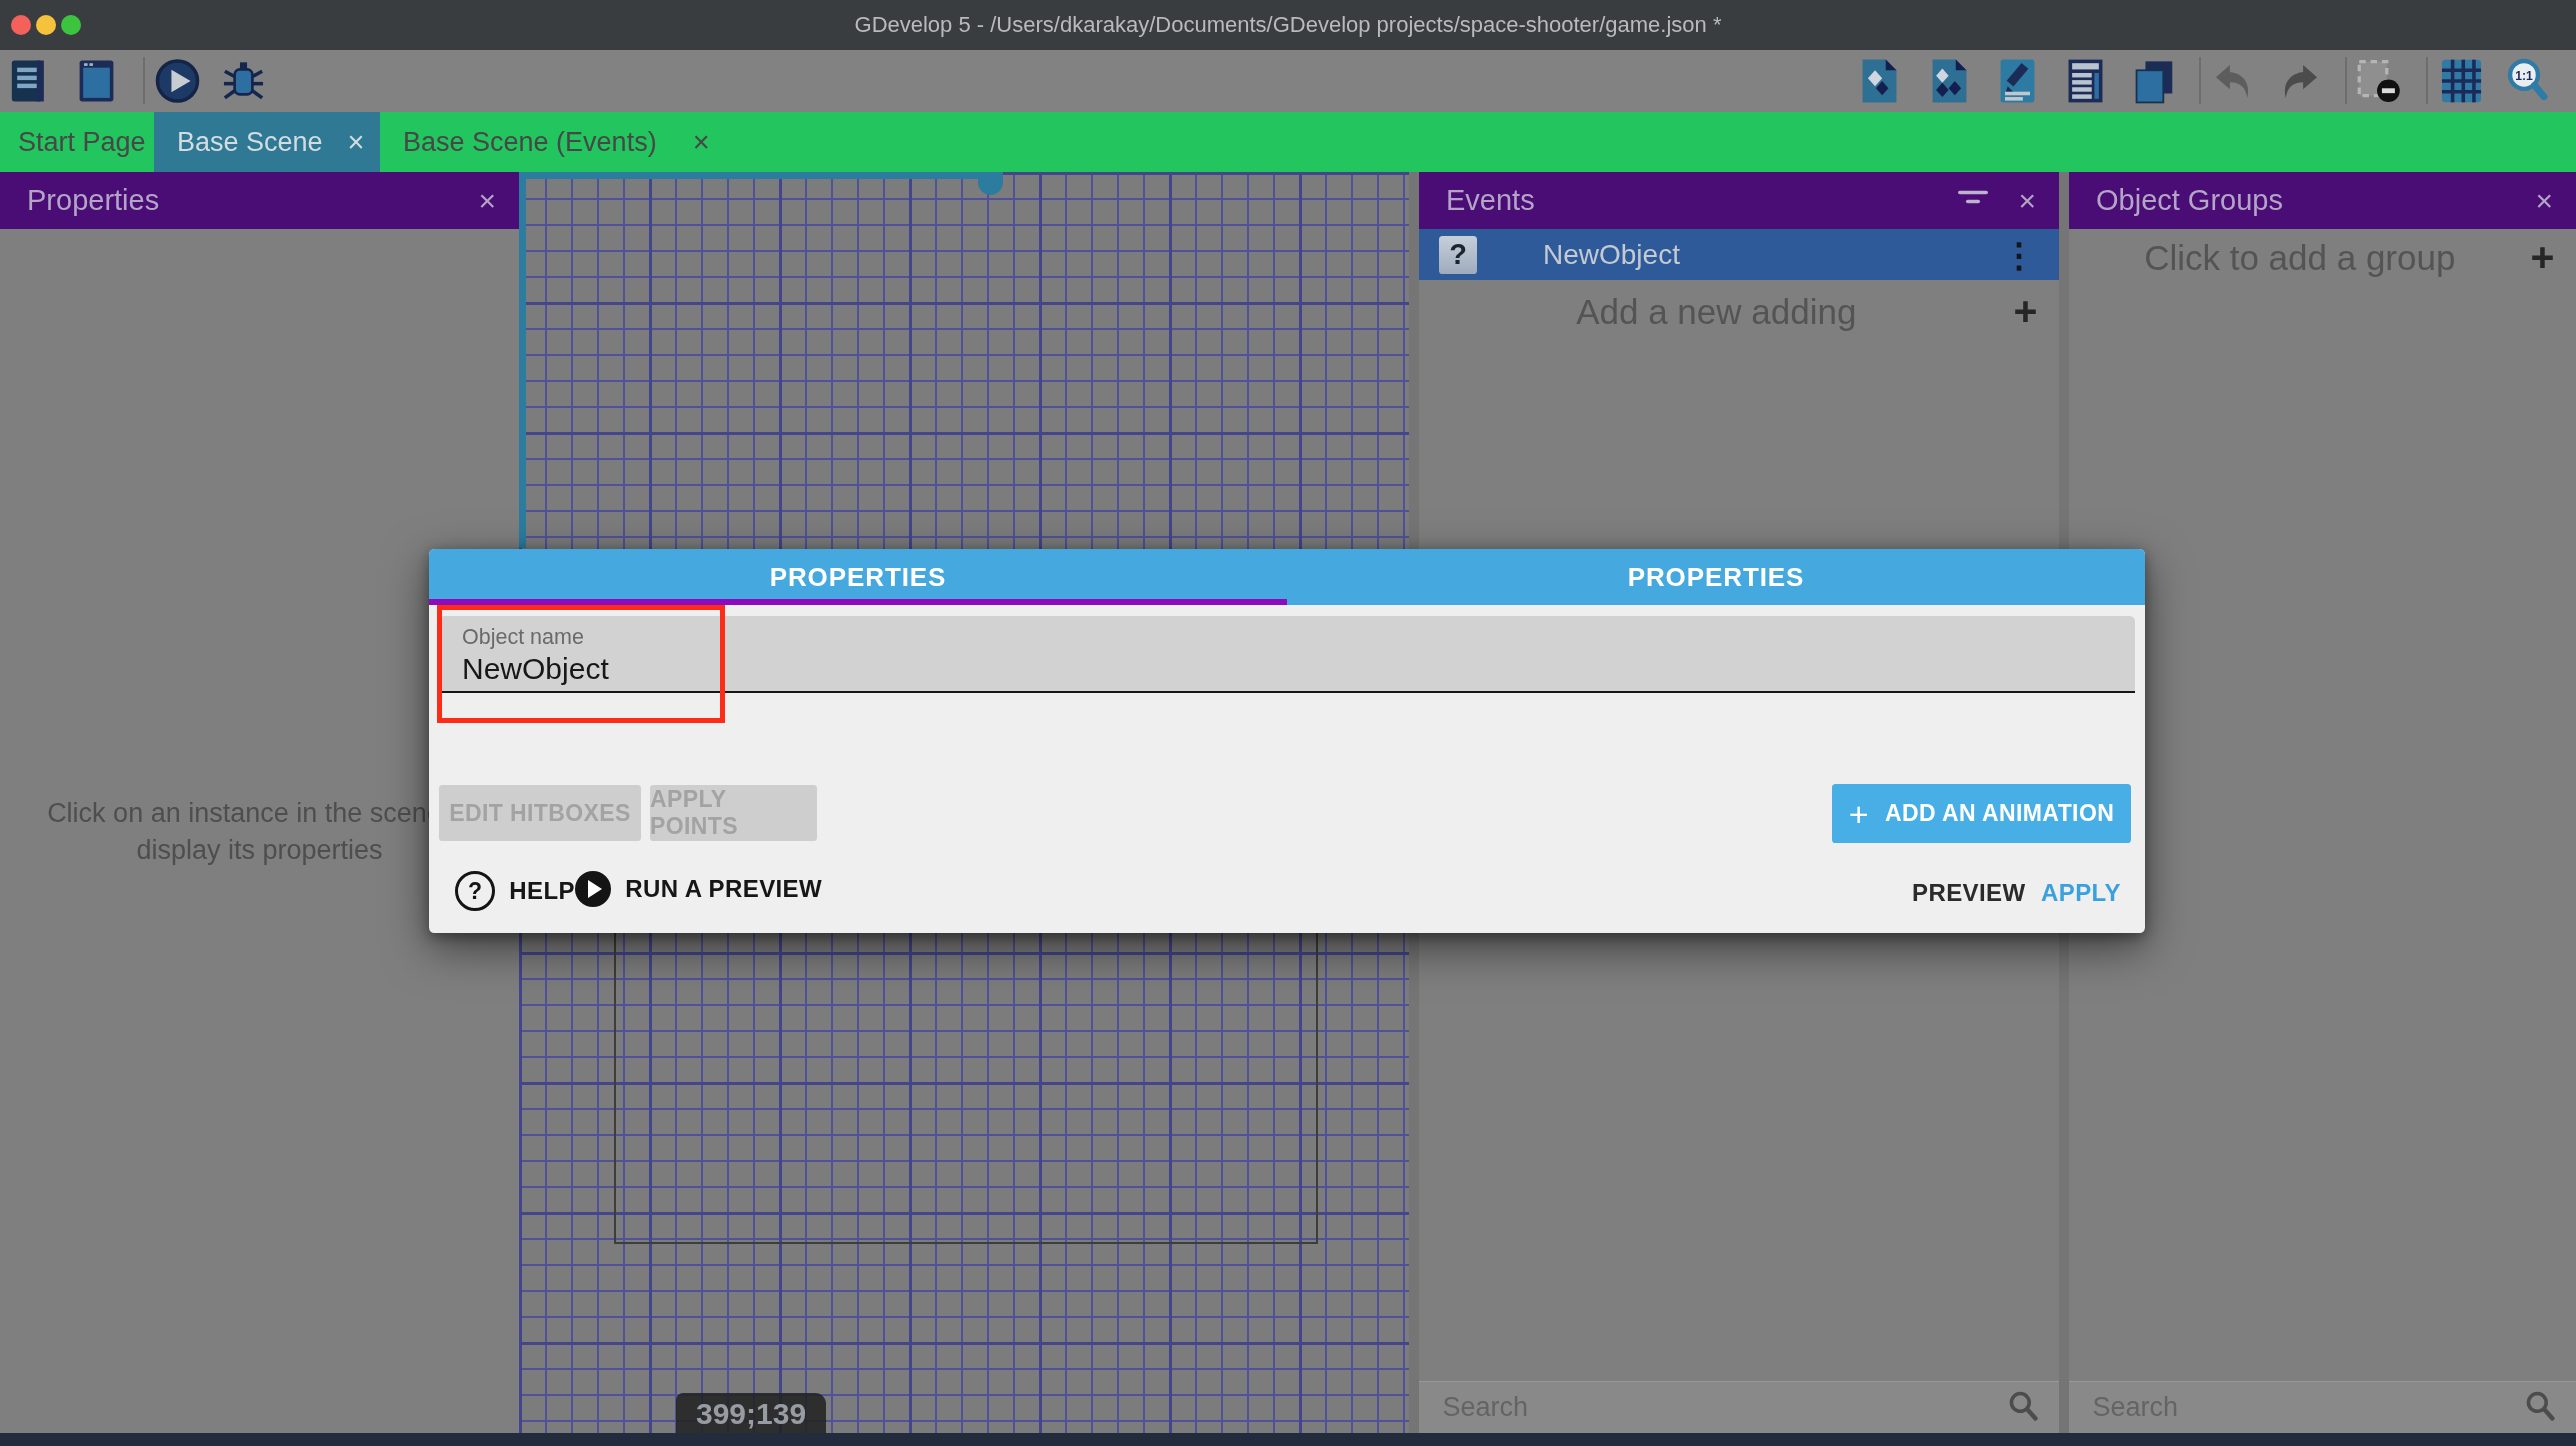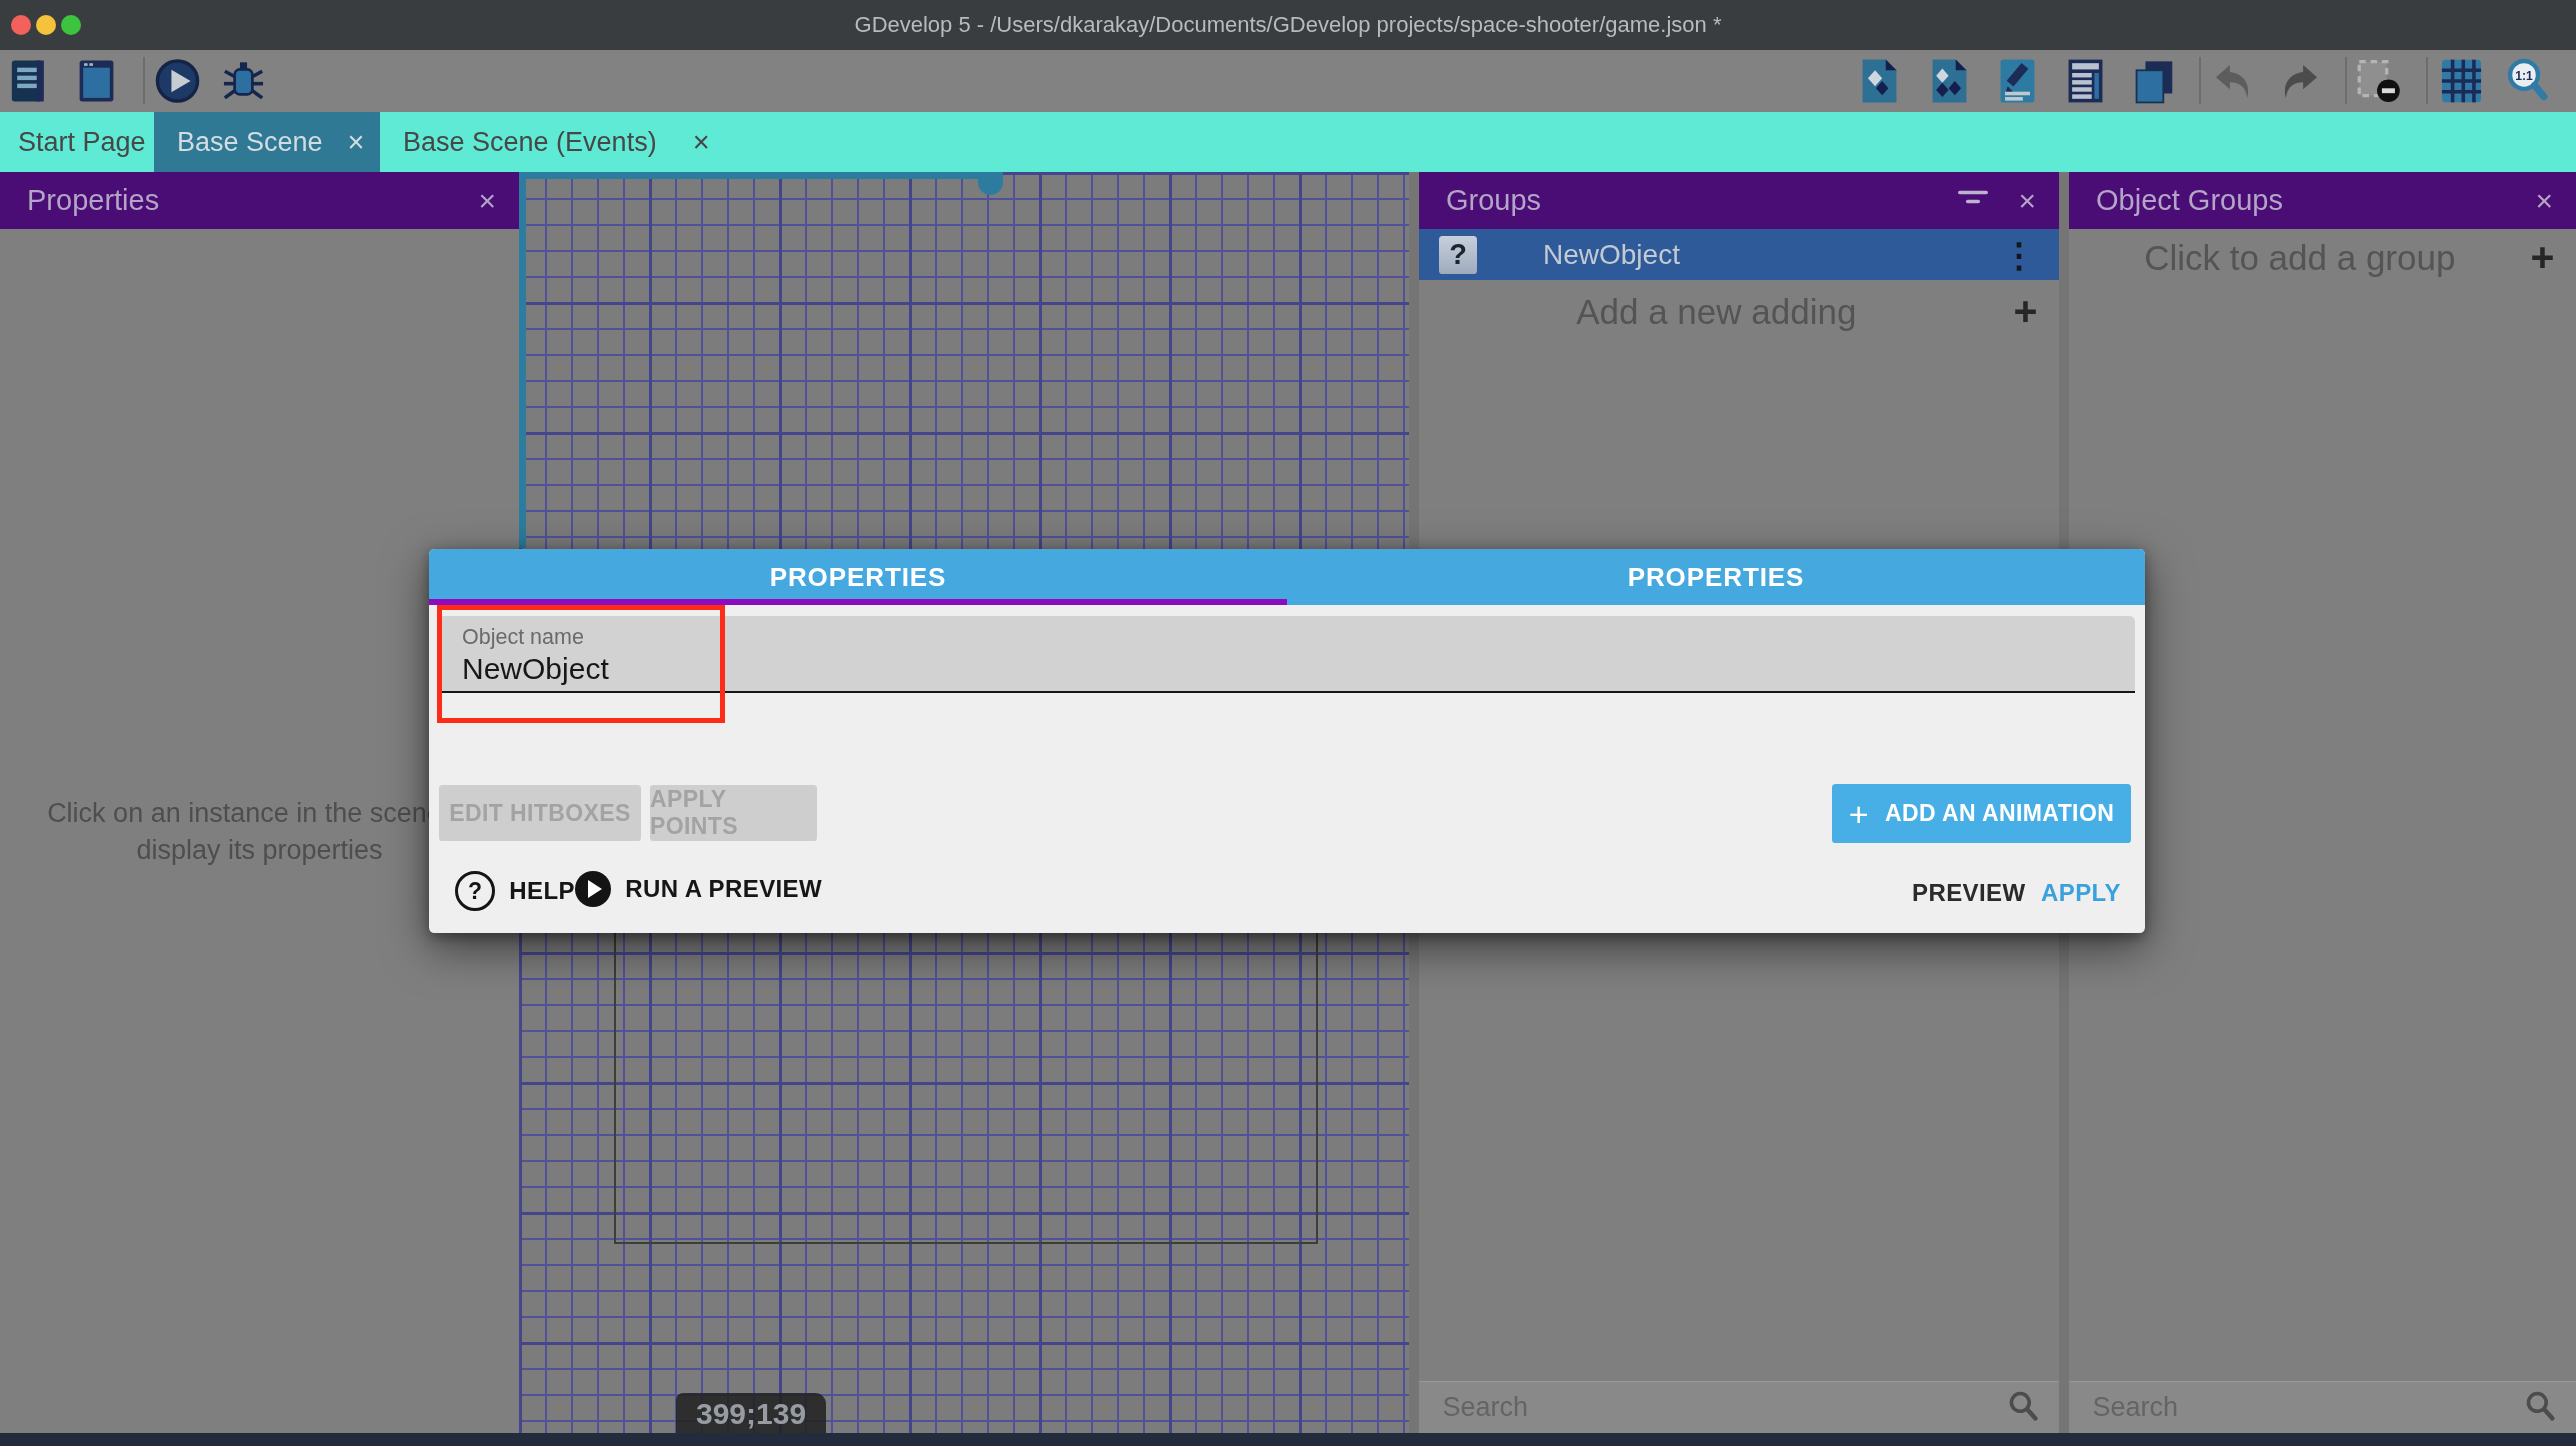--- a/index.html
+++ b/index.html
@@ -8,21 +8,21 @@
   
   .titlebar{left:0;top:0;width:2576px;height:50px;background:#3a3d40;}
   .traffic{border-radius:50%;width:20px;height:20px;top:15px;}
   .title-text{width:100%;top:0;height:50px;line-height:50px;text-align:center;
     color:#b9babc;font-size:22px;}
   
   .toolbar{left:0;top:50px;width:2576px;height:62px;background:#828282;}
   .tbtn{top:5.4px;width:47px;height:52px;display:flex;align-items:center;justify-content:center;}
   .tsep{top:7.2px;width:1.8px;height:47px;background:#6d6d6d;}
   
-  .tabbar{left:0;top:112px;width:2576px;height:60px;background:#5eead4;}
+  .tabbar{left:0;top:112px;width:2576px;height:60px;background:#22c55e;}
   .tab{top:0;height:60px;display:flex;align-items:center;gap:25px;font-size:27px;color:#474747;}
   .tab.active{background:#2f7995;color:#d3dce1;}
   .tabclose{font-size:29px;line-height:29px;}
   
   .panel{background:#7f7f7f;top:172px;height:1261px;}
   .phead{left:0;top:0;height:57px;width:100%;background:#4a0c75;display:flex;align-items:center;}
   .phead .ptitle{margin-left:27px;font-size:29px;color:#b2a5c6;flex:0 0 auto;}
   .phead .spacer{flex:1;}
   .phx{color:#b2a5c6;font-size:30px;margin-right:23px;line-height:30px;}
   .searchbar{left:0;bottom:0;width:100%;height:51px;background:#898989;border-top:0.9px solid #989898;
@@ -238,21 +238,21 @@
 <div class="abs canvas">
   <div class="abs" style="left:0;top:0;width:475px;height:7.2px;background:#2c7c9f;"></div>
   <div class="abs" style="left:459px;top:0;width:25px;height:23px;background:#2c7c9f;border-radius:0 0 12.5px 12.5px;"></div>
   <div class="abs" style="left:0;top:0;width:7.2px;height:376px;background:#2c7c9f;"></div>
   <div class="abs" style="left:95px;top:627px;width:700px;height:441px;border:2.7px solid #3e3e38;"></div>
   <div class="abs coordbadge">399;139</div>
 </div>
 
 <div class="abs panel" style="left:1419px;width:640px;">
   <div class="abs phead" style="width:640px;">
-    <span class="ptitle">Groups</span>
+    <span class="ptitle">Events</span>
     <span class="spacer"></span>
     <span style="margin-right:30px;">
       <svg width="30" height="21.5" viewBox="0 0 34 24">
           <g stroke="#beb3cf" stroke-width="4" stroke-linecap="round">
             <line x1="2" y1="5" x2="32" y2="5"></line>
             <line x1="11" y1="15" x2="23" y2="15"></line>
           </g>
         </svg>
     </span>
     <span class="phx">×</span>

